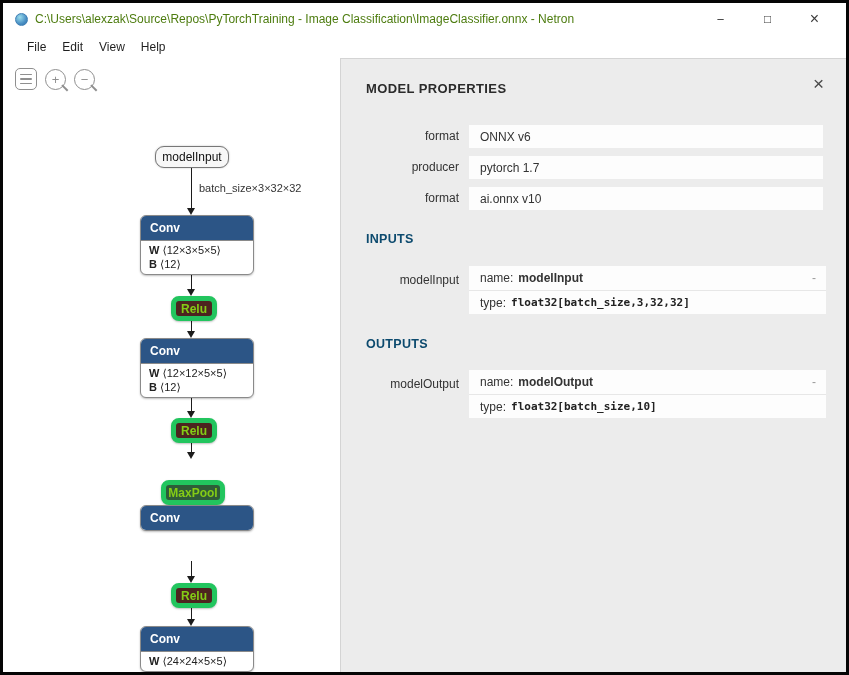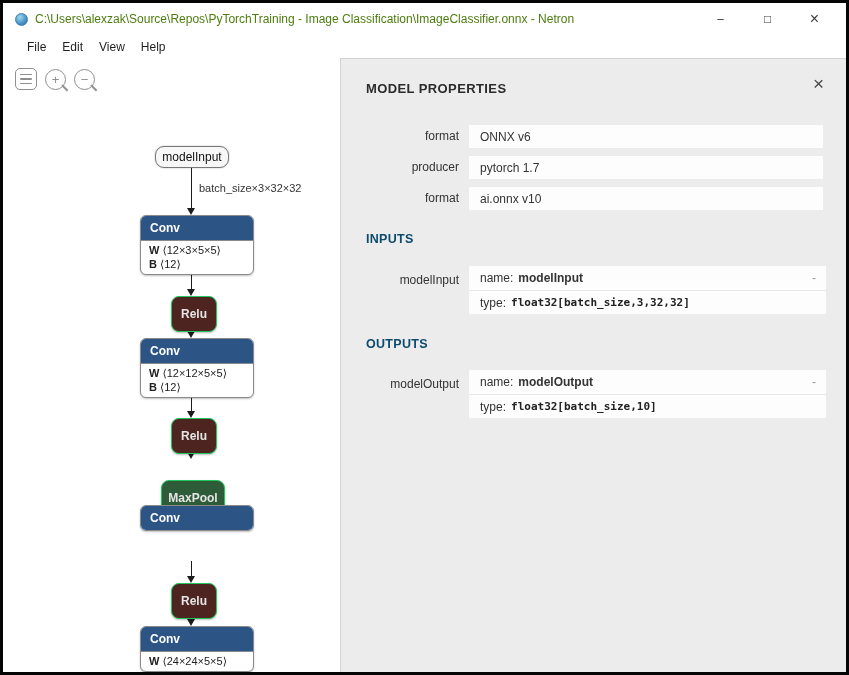--- a/index.html
+++ b/index.html
@@ -47,21 +47,21 @@
   .edge-line{width:1px;background:#1c1c1c;left:188px;}
   .edge-arrow{width:0;height:0;border-left:4px solid transparent;border-right:4px solid transparent;
     border-top:7px solid #1c1c1c;left:184px;}
   .edge-label{left:196px;font-size:11px;color:#343434;white-space:nowrap;}
   .op-node{left:137px;width:114px;border:1px solid #8a8a8a;border-radius:6px;background:#fff;
     overflow:hidden;box-shadow:0 1px 2px rgba(0,0,0,.25);}
   .op-head{height:24px;color:#fff;font-size:12px;font-weight:bold;
     display:flex;align-items:center;padding-left:9px;}
   .op-body{padding:2px 8px 3px 8px;font-size:11px;color:#222;line-height:14px;border-top:1px solid #8a8a8a;}
   .op-body b{margin-right:3px;}
-  .small-node{height:36px;border:1px solid #22c55e;border-radius:8px;color:#e5e5e5;
+  .small-node{height:25px;border:5px solid #22c55e;border-radius:8px;color:#84cc16;
     font-size:12px;font-weight:bold;display:flex;align-items:center;justify-content:center;
     box-shadow:0 1px 2px rgba(0,0,0,.25);}
   .relu{left:168px;width:46px;background:#4d241f;}
   .maxpool{left:158px;width:64px;background:#2e5c38;}
   .conv-head{background:#2c5586;}
 
   
   .panel{position:absolute;left:337px;right:0;top:0;bottom:0;background:#ececec;
     border-left:1px solid #d4d4d4;border-top:1px solid #d4d4d4;}
   .panel-title{position:absolute;left:25px;top:22px;font-size:13px;font-weight:bold;

